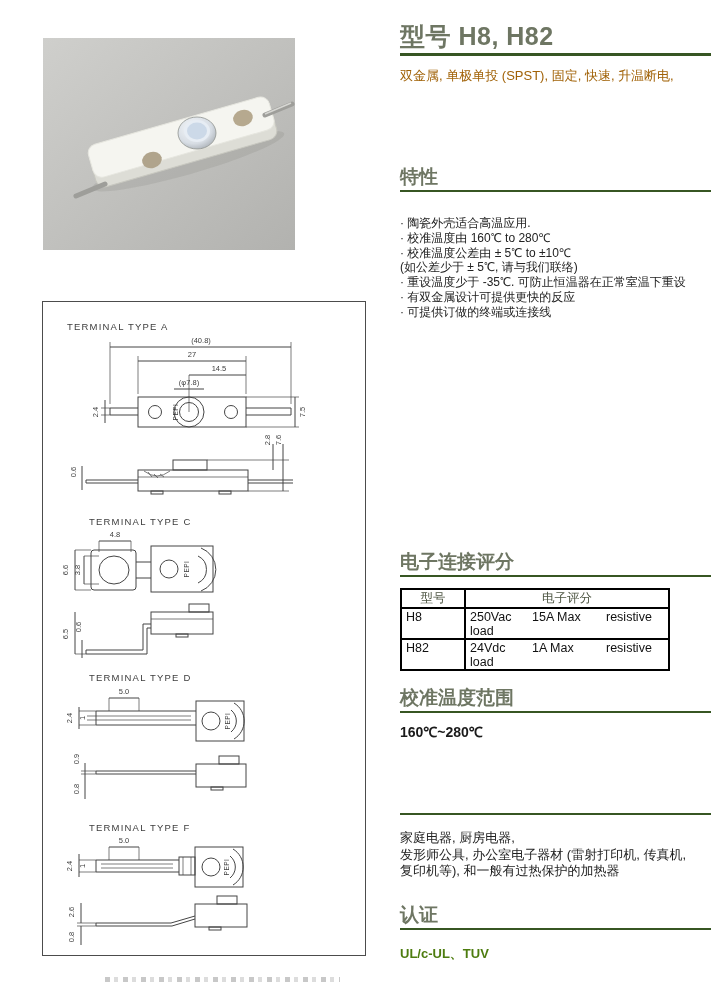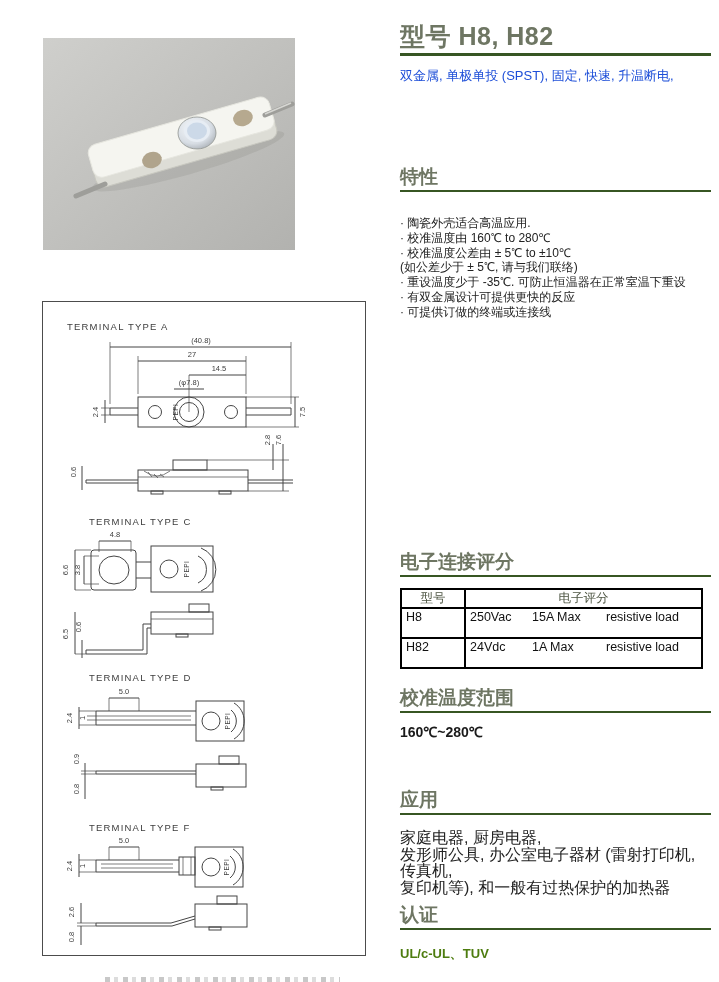--- a/index.html
+++ b/index.html
@@ -2,34 +2,34 @@
 <html><head>
 <meta charset="utf-8">
 <style>
   html,body{margin:0;padding:0;background:#fff;}
   .page{position:relative;width:719px;height:982px;background:#ffffff;overflow:hidden;
         font-family:"Liberation Sans",sans-serif;color:#222;}
   .title{position:absolute;left:400px;top:20px;width:311px;font-size:25px;font-weight:bold;
          color:#6e7663;letter-spacing:.5px;}
   .rule{position:absolute;left:400px;width:311px;background:#375623;}
   .rule.title-rule{top:53px;height:3px;}
-  .desc{position:absolute;left:400px;top:67px;width:311px;font-size:13px;line-height:17px;color:#1d4ed8;}
+  .desc{position:absolute;left:400px;top:67px;width:311px;font-size:13px;line-height:17px;color:#a16207;}
   .sec-head{position:absolute;left:400px;width:311px;font-size:19px;color:#6e7663;font-weight:700;}
   .features-list{position:absolute;left:400px;top:216px;width:315px;font-size:12px;line-height:14.8px;color:#222;}
   .features-list div{white-space:nowrap;}
-  .ratings-table{position:absolute;left:400px;top:588px;width:303px;border-collapse:collapse;
+  .ratings-table{position:absolute;left:400px;top:588px;width:270px;border-collapse:collapse;
                  font-size:12.5px;color:#111;table-layout:fixed;}
   .ratings-table th,.ratings-table td{border:2px solid #000;padding:0 0 0 4px;text-align:left;}
   .ratings-table th{height:15px;font-weight:400;color:#4d5542;text-align:center;padding:0;}
   .ratings-table td{height:27px;vertical-align:top;padding-top:1px;}
   .col-model{width:62px;}
   .rv{display:inline-block;width:62px;}
   .rc{display:inline-block;width:74px;}
   .temp-value{position:absolute;left:400px;top:722px;font-size:14px;font-weight:bold;color:#1a1a1a;}
-  .apps{position:absolute;left:400px;top:830px;width:315px;font-size:16px;line-height:16.5px;color:#222;}
+  .apps{position:absolute;left:400px;top:830px;width:315px;font-size:13px;line-height:16.5px;color:#222;}
   .cert-value{position:absolute;left:400px;top:945px;font-size:13px;font-weight:bold;color:#4d7c0f;}
   
   .photo{position:absolute;left:43px;top:38px;width:252px;height:212px;}
   .draw-box{position:absolute;left:42px;top:273px;width:322px;height:653px;border:1px solid #4c4c4c;background:#fff;margin-top:28px;}
   .draw-box svg{position:absolute;left:8px;}
   svg text{font-family:"Liberation Sans",sans-serif;}
   .dwg-label{font-size:9.5px;letter-spacing:1.2px;fill:#3d3d3d;}
   .dim{font-size:7.5px;fill:#3d3d3d;}
   .pepi{font-size:6.5px;fill:#3d3d3d;letter-spacing:.5px;}
   .ln{stroke:#454545;stroke-width:1;fill:none;}
@@ -285,21 +285,20 @@
       <td>H82</td>
       <td><span class="rv">24Vdc</span><span class="rc">1A Max</span><span>resistive load</span></td>
     </tr>
   </tbody>
     </table>
 
   <div class="sec-head" style="top:685px">校准温度范围</div>
   <div class="rule" style="top:711px;height:2px"></div>
   <div class="temp-value">160℃~280℃</div>
 
-  <div class="sec-head" style="top:787px">应用</div>
   <div class="rule" style="top:813px;height:2px"></div>
   <div class="apps">
     <div>家庭电器, 厨房电器,</div>
     <div>发形师公具, 办公室电子器材 (雷射打印机, 传真机,</div>
     <div>复印机等), 和一般有过热保护的加热器</div>
   </div>
 
   <div class="sec-head" style="top:902px">认证</div>
   <div class="rule" style="top:928px;height:2px"></div>
   <div class="cert-value">UL/c-UL、TUV</div>

